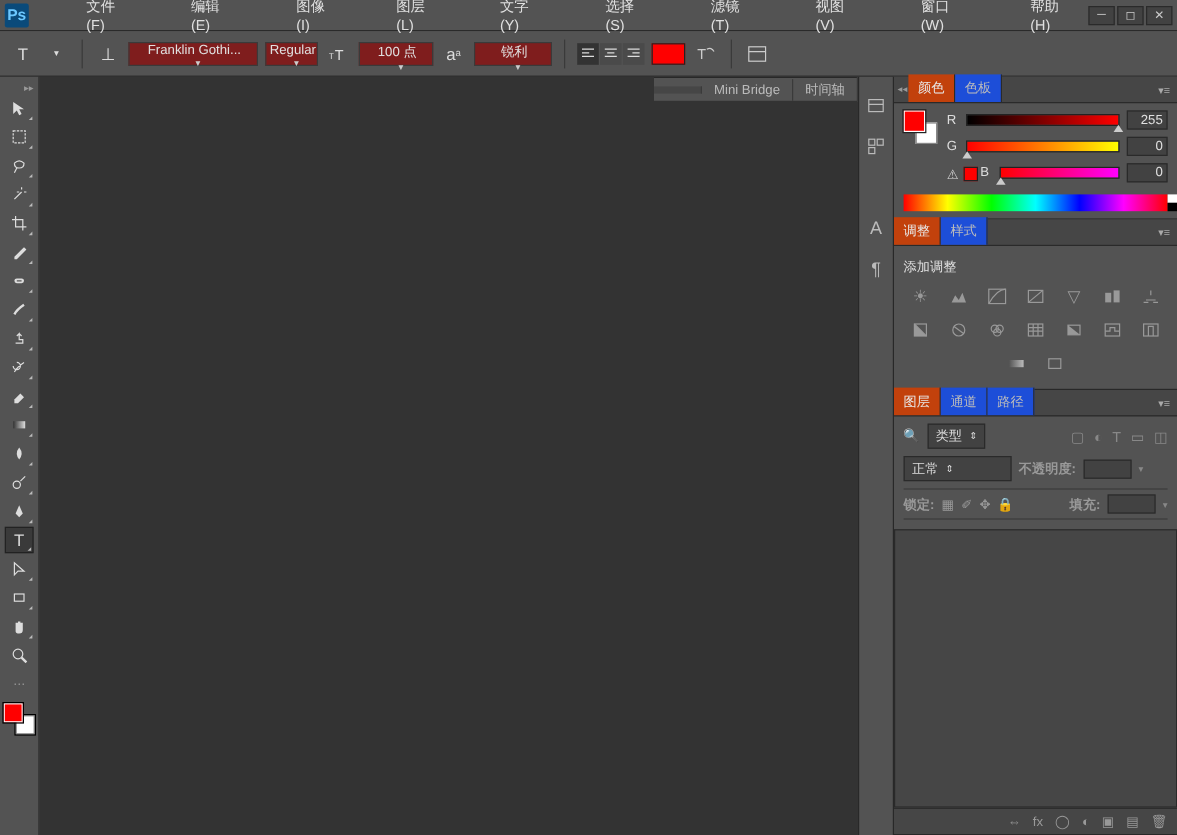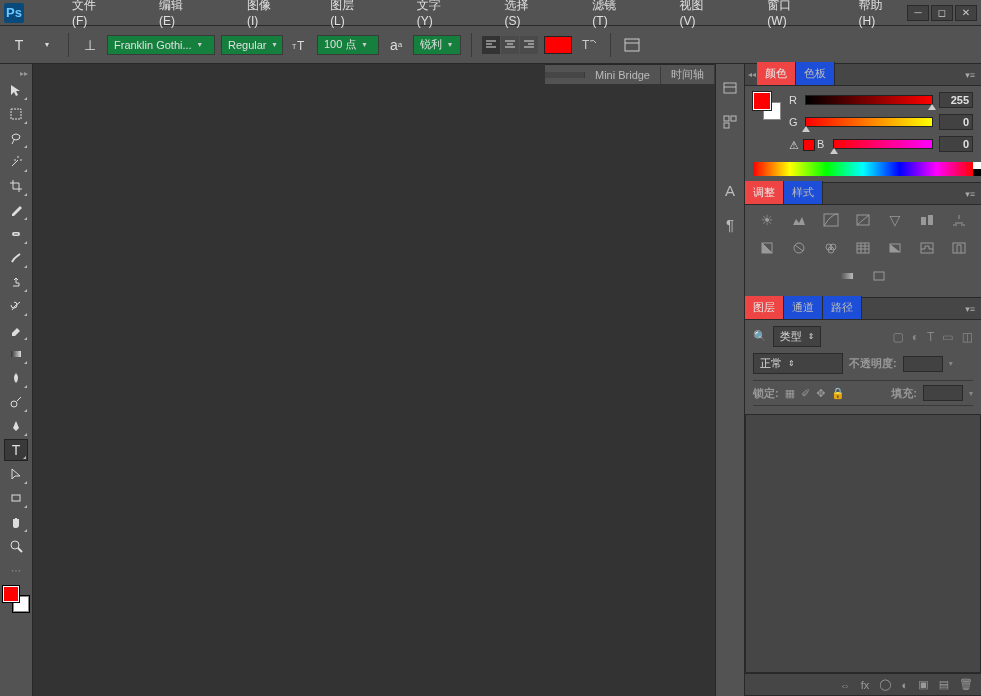--- a/index.html
+++ b/index.html
@@ -9,21 +9,21 @@
 .menubar { height: 26px; background: #535353; display: flex; align-items: center; padding: 0 4px; border-bottom: 1px solid #2a2a2a; }
 .ps-logo { width: 20px; height: 20px; background: #0a4a7a; color: #6cc8ff; font-weight: bold; font-size: 13px; display: flex; align-items: center; justify-content: center; border-radius: 2px; margin-right: 8px; }
 .menu-item { padding: 4px 8px; color: #e0e0e0; font-size: 12px; cursor: default; margin-left: 32px; }
 .window-controls { margin-left: auto; display: flex; gap: 2px; }
 .win-btn { width: 22px; height: 16px; background: #424242; border: 1px solid #2a2a2a; display: flex; align-items: center; justify-content: center; color: #ccc; font-size: 10px; }
 
 
 .optionsbar { height: 38px; background: #535353; border-bottom: 1px solid #282828; display: flex; align-items: center; padding: 0 8px; gap: 6px; }
 .optionsbar .sep { width: 1px; height: 24px; background: #3a3a3a; margin: 0 4px; }
 .opt-icon { width: 22px; height: 22px; display: flex; align-items: center; justify-content: center; color: #ddd; font-size: 14px; }
-.dropdown { background: #15803d; border: 1px solid #3a3a3a; height: 20px; display: flex; align-items: center; padding: 0 4px 0 6px; color: #e0e0e0; font-size: 11px; }
+.dropdown { background: #7f1d1d; border: 1px solid #3a3a3a; height: 20px; display: flex; align-items: center; padding: 0 4px 0 6px; color: #e0e0e0; font-size: 11px; flex-direction: column; }
 .dropdown .arrow { margin-left: 6px; font-size: 8px; color: #ccc; }
 .color-swatch { width: 28px; height: 18px; border: 1px solid #222; }
 .align-group { display: flex; gap: 1px; }
 .align-btn { width: 18px; height: 18px; background: #4a4a4a; display: flex; align-items: center; justify-content: center; }
 .align-btn.active { background: #333; }
 
 
 .main { display: flex; height: calc(100% - 26px - 38px); }
 
 
@@ -46,35 +46,35 @@
 
 .dock { width: 266px; display: flex; }
 .dock-strip { width: 30px; background: #535353; border-left: 1px solid #282828; border-right: 1px solid #282828; display: flex; flex-direction: column; align-items: center; padding-top: 14px; gap: 14px; }
 .strip-icon { width: 20px; height: 20px; color: #bbb; display: flex; align-items: center; justify-content: center; font-size: 13px; }
 
 .panels { flex: 1; background: #535353; display: flex; flex-direction: column; }
 .panel { border-bottom: 1px solid #282828; }
 .panel-tabs { height: 22px; background: #464646; display: flex; align-items: flex-end; border-bottom: 1px solid #2a2a2a; }
 .panel-tabs .grip { width:12px; color:#999; font-size:8px; align-self:center; padding-left:3px; }
 .panel-tab { padding: 4px 8px; font-size: 11px; color: #bbb; background: #1d4ed8; border-right: 1px solid #2a2a2a; }
-.panel-tab.active { background: #ef4444; color: #e8e8e8; }
+.panel-tab.active { background: #c2410c; color: #e8e8e8; }
 .panel-menu { margin-left: auto; padding: 0 6px; color: #aaa; font-size: 9px; align-self: center; }
 .panel-body { padding: 6px 8px; }
 
 
 .color-body { display: flex; gap: 8px; }
 .cp-swatches { position: relative; width: 28px; height: 28px; }
 .cp-swatches .fg { position: absolute; top: 0; left: 0; width: 18px; height: 18px; background: #ff0000; border: 1px solid #fff; outline: 1px solid #222; }
 .cp-swatches .bg { position: absolute; bottom: 0; right: 0; width: 18px; height: 18px; background: #fff; border: 1px solid #888; }
 .sliders { flex: 1; }
 .slider-row { display: flex; align-items: center; gap: 6px; margin-bottom: 6px; }
 .slider-row .lbl { width: 10px; color: #ddd; font-size: 11px; }
 .slider-track { flex: 1; height: 10px; position: relative; border: 1px solid #222; }
 .slider-track .thumb { position: absolute; top: 8px; width: 0; height: 0; border-left: 4px solid transparent; border-right: 4px solid transparent; border-bottom: 6px solid #ccc; transform: translateX(-4px); }
-.slider-val { width: 34px; height: 16px; background: #424242; border: 1px solid #2a2a2a; color: #e0e0e0; font-size: 11px; text-align: right; padding: 0 3px; line-height: 14px; font-weight: bold; }
+.slider-val { width: 34px; height: 16px; background: #424242; border: 1px solid #2a2a2a; color: #e0e0e0; font-size: 11px; text-align: right; padding: 0 3px; line-height: 14px; }
 .spectrum { height: 14px; margin-top: 4px; background: linear-gradient(90deg, #ff0000, #ffff00, #00ff00, #00ffff, #0000ff, #ff00ff, #ff0000); position: relative; }
 .spectrum::before { content:""; position:absolute; right:-10px; top:0; width:10px; height:7px; background:#fff;}
 .spectrum::after { content:""; position:absolute; right:-10px; bottom:0; width:10px; height:7px; background:#000;}
 .warn-row { display:flex; align-items:center; gap:4px; margin-top:2px; }
 .warn-icon { font-size: 11px; color:#ddd; }
 .warn-sw { width:12px; height:12px; background:#ff0000; border:1px solid #222; }
 
 
 .adj-title { color: #e0e0e0; font-size: 11px; padding: 4px 0 8px; }
 .adj-grid { display: flex; flex-wrap: wrap; gap: 10px 14px; justify-content: center; padding-bottom: 6px; }
@@ -121,36 +121,36 @@
 
 <div class="optionsbar">
   <div class="opt-icon">T</div>
   <div class="opt-icon" style="font-size:8px">▾</div>
   <div class="sep"></div>
   <div class="opt-icon">⊥</div>
   <div class="dropdown" style="width:108px">
     <span>Franklin Gothi...</span>
       <span class="arrow">▾</span>
   </div>
-  <div class="dropdown" style="width:62px">
+  <div class="dropdown" style="width:44px">
     <span>Regular</span>
       <span class="arrow">▾</span>
   </div>
   <div class="opt-icon">
     <svg width="16" height="16" viewBox="0 0 16 16">
         <text x="0" y="12" font-size="7" fill="#ddd">T</text>
         <text x="5" y="13" font-size="12" fill="#ddd">T</text>
       </svg>
   </div>
   <div class="dropdown" style="width:62px">
     <span>100 点</span>
       <span class="arrow">▾</span>
   </div>
   <div class="opt-icon">a<sub style="font-size:8px">a</sub></div>
-  <div class="dropdown" style="width:48px">
+  <div class="dropdown" style="width:65px">
     <span>锐利</span>
       <span class="arrow">▾</span>
   </div>
   <div class="sep"></div>
   <div class="align-group">
     <div class="align-btn active">
         <svg width="12" height="10">
           <line x1="1" y1="1" x2="11" y2="1" stroke="#ddd"></line>
           <line x1="1" y1="4" x2="7" y2="4" stroke="#ddd"></line>
           <line x1="1" y1="7" x2="11" y2="7" stroke="#ddd"></line>
@@ -397,20 +397,21 @@
         </div>
       </div>
 
       <div class="panel">
         <div class="panel-tabs">
           <div class="panel-tab active">调整</div>
           <div class="panel-tab">样式</div>
           <div class="panel-menu">▾≡</div>
         </div>
         <div class="panel-body">
+          <div class="adj-title">添加调整</div>
           <div class="adj-grid">
             <div class="adj-icon">☀</div>
             <div class="adj-icon">
                 <svg width="16" height="14">
                   <path d="M2 12 L5 6 L8 10 L11 4 L14 12 Z" fill="#999"></path>
                 </svg>
               </div>
             <div class="adj-icon">
                 <svg width="16" height="14">
                   <rect x="1" y="1" width="14" height="12" stroke="#999" fill="none"></rect>

